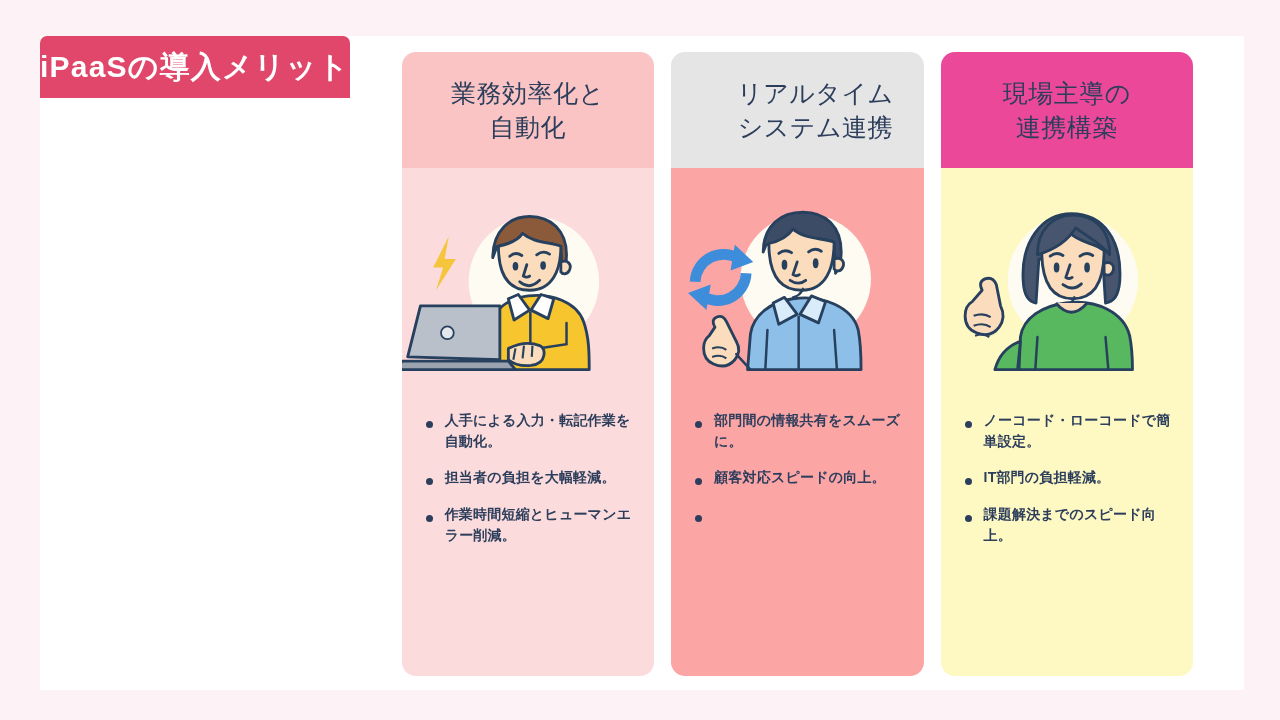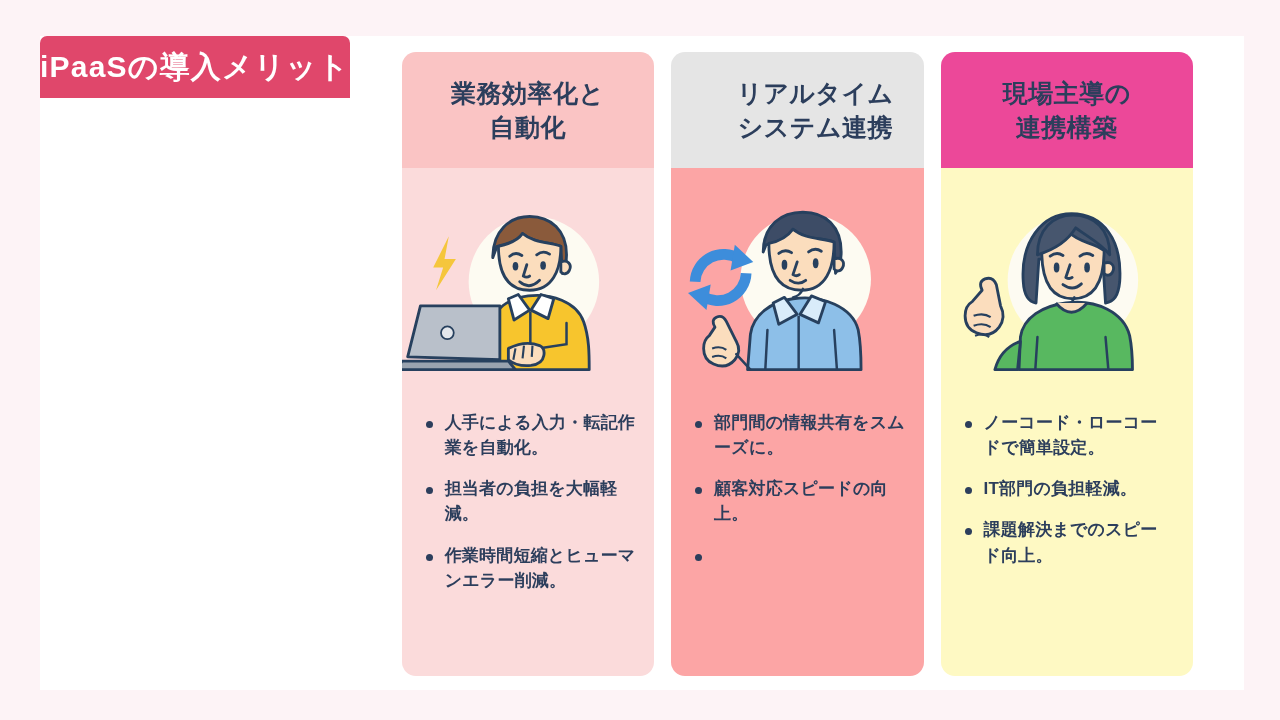--- a/index.html
+++ b/index.html
@@ -52,21 +52,21 @@
 
   .card-head {
     height:116px;
     flex:0 0 auto;
     display:flex; align-items:center; justify-content:center;
     text-align:center;
   }
   .card-head-text {
     color:#2c3e5c;
     font-size:25px;
-    font-weight:bold;
+    font-weight:normal;
     line-height:1.38;
     letter-spacing:.5px;
     white-space:pre-line;
   }
 
   .card-body {
     flex:1 1 auto;
     display:flex; flex-direction:column;
   }
 
@@ -92,21 +92,21 @@
   .dot {
     flex:0 0 auto;
     width:7px; height:7px;
     border-radius:50%;
     background:#2c3e5c;
     margin-top:11px;
     margin-right:12px;
   }
   .btext {
     color:#2c3e5c;
-    font-size:17px;
+    font-size:14px;
     font-weight:bold;
     line-height:1.48;
     letter-spacing:.2px;
   }
 
   
   .c-pink  .card-head { background:#fac4c4; }
   .c-pink  .card-body { background:#fbdbdb; }
   .c-blue  .card-head { background:#e5e5e5;padding-left:36px; }
   .c-blue  .card-body { background:#fca5a5; }

